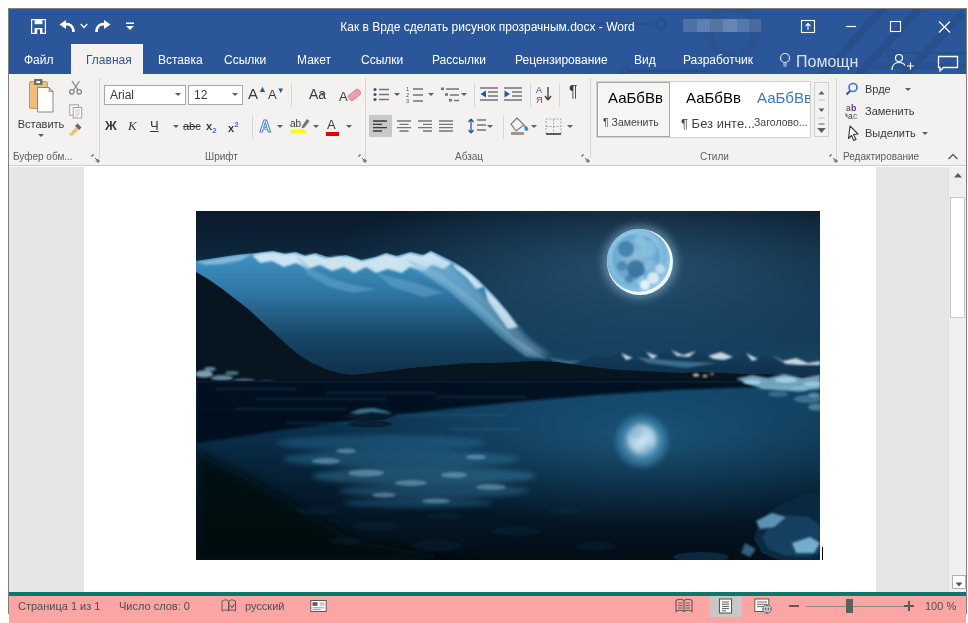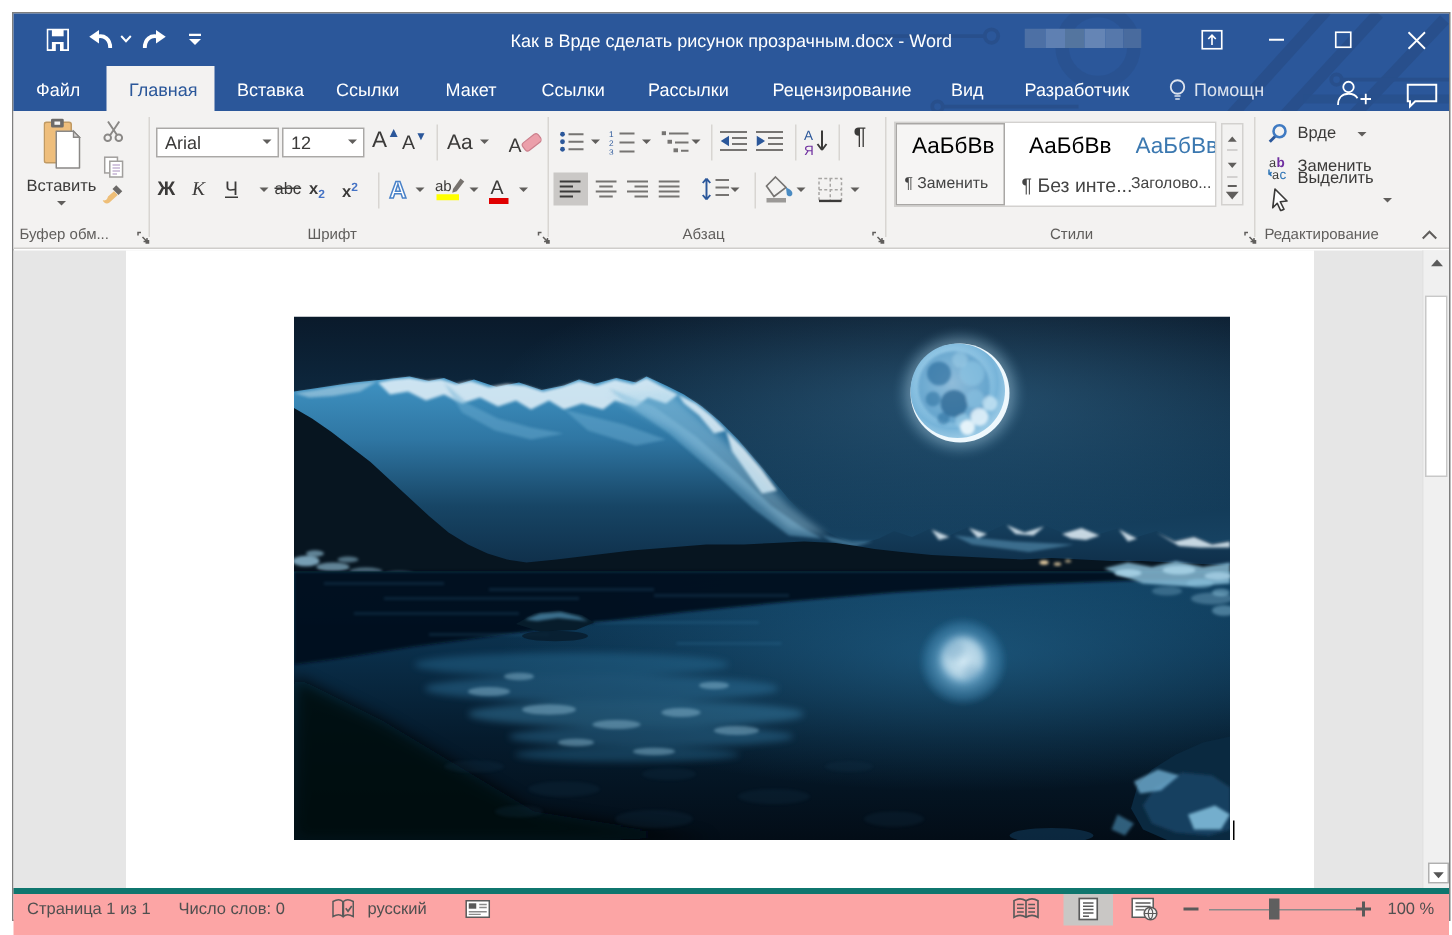--- a/index.html
+++ b/index.html
@@ -88,21 +88,21 @@
     <div class="abs ttxt" style="left:15px; top:44px;">Файл</div>
     <div class="abs" style="left:77px; top:44px; color:#2b579a; font-size:12px;">Главная</div>
     <div class="abs ttxt" style="left:149px; top:44px;">Вставка</div>
     <div class="abs ttxt" style="left:215px; top:44px;">Ссылки</div>
     <div class="abs ttxt" style="left:288px; top:44px;">Макет</div>
     <div class="abs ttxt" style="left:352px; top:44px;">Ссылки</div>
     <div class="abs ttxt" style="left:423px; top:44px;">Рассылки</div>
     <div class="abs ttxt" style="left:506px; top:44px;">Рецензирование</div>
     <div class="abs ttxt" style="left:625px; top:44px;">Вид</div>
     <div class="abs ttxt" style="left:674px; top:44px;">Разработчик</div>
-    <div class="abs" style="left:787px; top:44px; color:#dce3ee; font-size:12px;">Помощн</div>
+    <div class="abs" style="left:787px; top:44px; color:#dce3ee; font-size:16px;">Помощн</div>
     <svg class="abs" style="left:768px; top:42px; width:16px; height:18px;" viewBox="0 0 16 18">
       <g stroke="#dce3ee" fill="none" stroke-width="1.2">
         <circle cx="8" cy="7" r="4.5"></circle>
         <path d="M 6 13 h 4 M 6.5 15 h 3" stroke-width="1"></path>
       </g>
     </svg>
     <svg class="abs" style="left:878px; top:44px; width:30px; height:20px;" viewBox="0 0 30 20">
       <g stroke="#fff" fill="none" stroke-width="1.2">
         <circle cx="12" cy="5" r="3.5"></circle>
         <path d="M 5 17 c 0 -5 3 -7.5 7 -7.5 c 3 0 5 1.2 6 3"></path>
@@ -158,21 +158,21 @@
       <path d="M 1 3 v -2 h 2 M 8 6 v 2 h -2 M 4 4 l 3 3 M 7 4.7 v 2.3 h -2.3" stroke="#605e5c" fill="none" stroke-width="1"></path>
     </svg>
 
     <div class="cbo" style="left:95px; top:11px; width:82px;">Arial</div>
     <div class="tri" style="left:166px; top:19px;"></div>
     <div class="cbo" style="left:179px; top:11px; width:55px;">12</div>
     <div class="tri" style="left:223px; top:19px;"></div>
     <div class="abs" style="left:239px; top:11px; font-size:15px; color:#3b3a39;">A<span style="font-size:9px; color:#2b579a; position:relative; top:-7px;">▲</span></div>
     <div class="abs" style="left:259px; top:13px; font-size:13px; color:#3b3a39;">A<span style="font-size:8px; color:#2b579a; position:relative; top:-6px;">▼</span></div>
     <div class="sep" style="left:282px; top:9px; height:24px;"></div>
-    <div class="abs" style="left:289px; top:12px; font-size:14px;">Aa</div>
+    <div class="abs" style="left:300px; top:12px; font-size:14px;">Aa</div>
     <div class="tri" style="left:311px; top:19px;"></div>
     <svg class="abs" style="left:330px; top:11px;" width="22" height="20" viewBox="0 0 22 20">
       <text x="0" y="16" font-size="13" fill="#3b3a39" font-family="Liberation Sans">A</text>
       <rect x="9" y="7" width="13" height="6.5" rx="2" transform="rotate(-38 15 10)" fill="#eb9faa" stroke="#cb7f8c" stroke-width="0.8"></rect>
     </svg>
 
     <div class="abs" style="left:96px; top:44px; font-size:13px; font-weight:bold;">Ж</div>
     <div class="abs" style="left:119px; top:44px; font-size:13px; font-style:italic; font-family:'Liberation Serif',serif;">К</div>
     <div class="abs" style="left:141px; top:44px; font-size:13px; text-decoration:underline;">Ч</div>
     <div class="tri" style="left:164px; top:51px;"></div>
@@ -333,21 +333,21 @@
       <text x="3" y="8" font-size="8.5" fill="#3b3a39" font-family="Liberation Sans">a</text>
       <text x="8" y="8" font-size="9" fill="#7030a0" font-weight="bold" font-family="Liberation Sans">b</text>
       <text x="5" y="16" font-size="8.5" fill="#3b3a39" font-family="Liberation Sans">a</text>
       <text x="10" y="16" font-size="9" fill="#2e74b5" font-family="Liberation Sans">c</text>
       <path d="M 3 10 v 3 h 1.5 M 3.2 13 l 1.5 -1.2 M 3.2 13 l 1.5 1.2" stroke="#2e74b5" stroke-width="1" fill="none"></path>
     </svg>
     <div class="abs" style="left:856px; top:31px;">Заменить</div>
     <svg class="abs" style="left:839px; top:51px;" width="13" height="16" viewBox="0 0 13 16">
       <path d="M 2 1 l 8 8 l -4.5 0.5 l 2.5 5 l -2.2 1 l -2.3 -5 l -3 3 Z" fill="#fff" stroke="#3b3a39" stroke-width="1.1" stroke-linejoin="round"></path>
     </svg>
-    <div class="abs" style="left:856px; top:39px;">Выделить</div>
+    <div class="abs" style="left:856px; top:53px;">Выделить</div>
     <div class="tri" style="left:913px; top:58px;"></div>
     <div class="glabel" style="left:834px;">Редактирование</div>
     <svg class="abs" style="left:938px; top:79px;" width="12" height="8" viewBox="0 0 12 8">
       <path d="M 1.5 6 L 6 1.5 L 10.5 6" stroke="#605e5c" stroke-width="1.4" fill="none"></path>
     </svg>
   </div>
 
   <div class="abs" style="left:9px; top:167px; width:957px; height:425px; background:#e6e6e6;"></div>
   <div class="abs" style="left:84px; top:167px; width:792px; height:425px; background:#ffffff;"></div>
 

